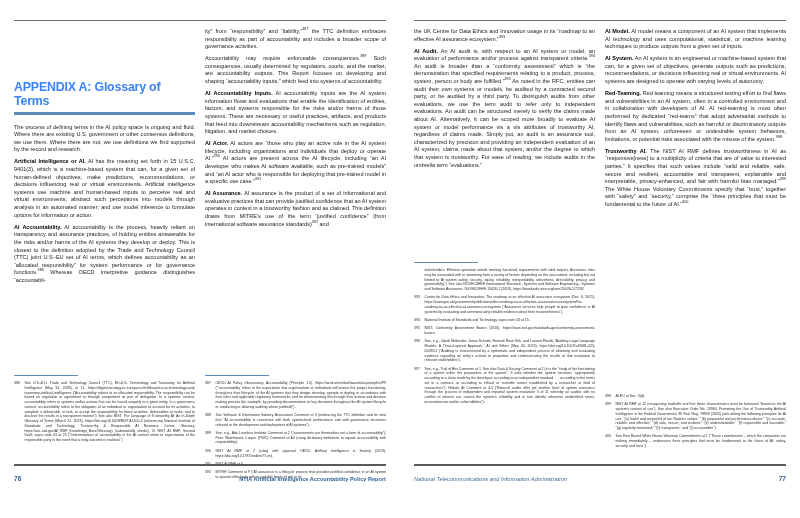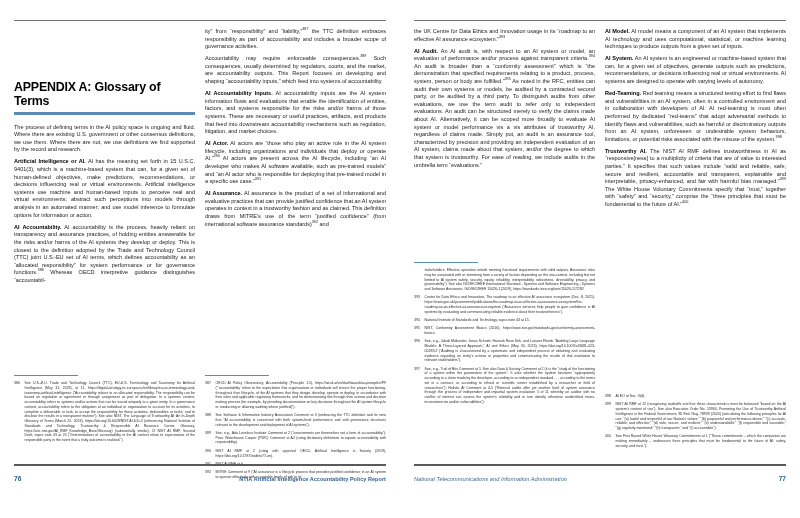--- a/index.html
+++ b/index.html
@@ -77,21 +77,21 @@
   
   .heading-block {
     margin-top: 52px;
     margin-bottom: 9px;
   }
   h1.appendix-title {
     margin: 0 0 4px 0;
     font-size: 12.4px;
     line-height: 14px;
     font-weight: bold;
-    color: #000000;
+    color: #3b82f6;
     letter-spacing: -0.2px;
   }
   .title-rule {
     width: 100%;
     height: 2.6px;
     background: #5b8cb8;
     margin-bottom: 8px;
   }
 
   

